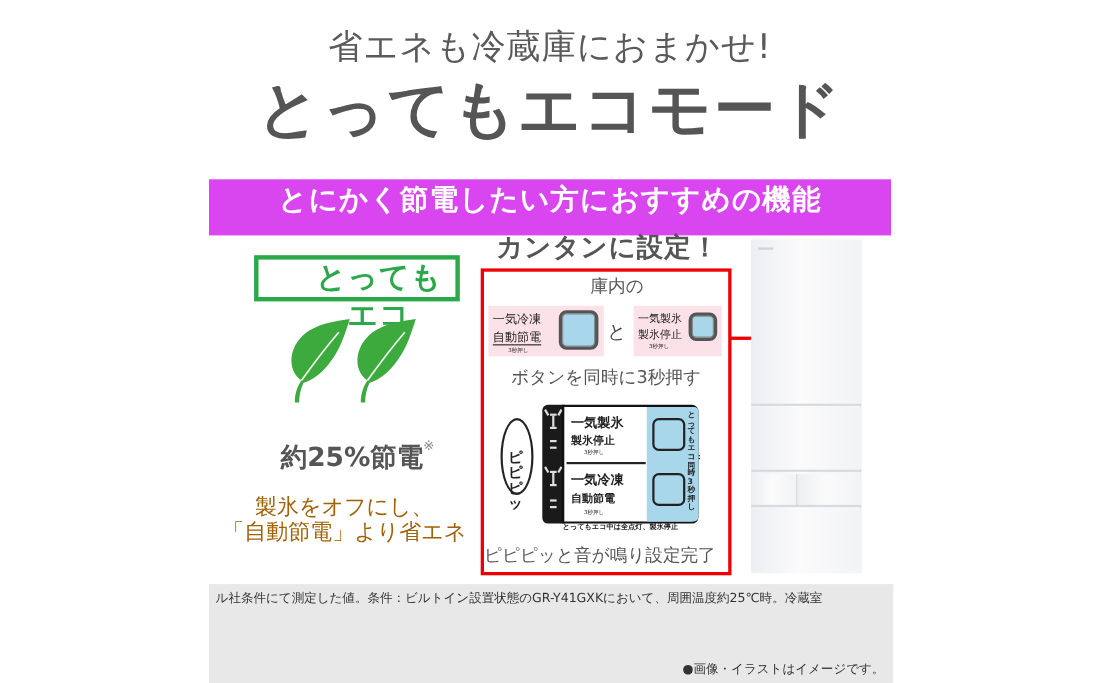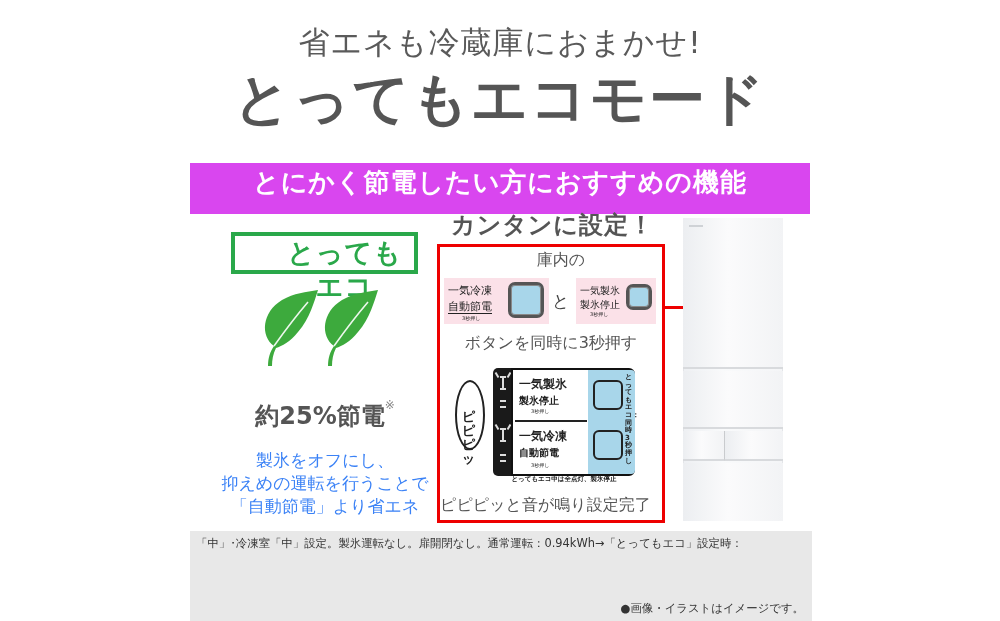--- a/index.html
+++ b/index.html
@@ -12,21 +12,21 @@
 
   .green-banner { left: 190px; top: 163px; width: 620px; height: 51px; background: #d946ef; color: #ffffff; font-size: 26px; font-weight: bold; text-align: center; line-height: 38px; letter-spacing: 1px; }
 
   .eco-badge { left: 231px; top: 232px; width: 187px; height: 42px; border: 4px solid #2aa84a; color: #2aa84a; font-size: 27px; font-weight: bold; text-align: center; line-height: 34px; letter-spacing: 1px; padding-left: 40px; }
 
   .leaves { left: 258px; top: 288px; width: 130px; height: 80px; }
 
   .saving { left: 200px; top: 400px; width: 250px; text-align: center; font-size: 24px; font-weight: bold; color: #555555; }
   .saving sup { font-size: 12px; font-weight: normal; color: #888; vertical-align: top; position: relative; top: -2px; }
 
-  .desc { left: 200px; top: 449px; width: 250px; text-align: center; font-size: 17px; line-height: 23px; color: #3b82f6; }
+  .desc { left: 188px; top: 449px; width: 250px; text-align: center; font-size: 20px; line-height: 23px; color: #a16207; }
 
   .easy-title { left: 440px; top: 209px; width: 225px; text-align: center; font-size: 24px; font-weight: bold; color: #555555; letter-spacing: 1px; }
 
   .red-box { left: 437px; top: 244px; width: 228px; height: 279px; border: 3px solid #ee0000; }
   .connector { left: 664px; top: 306px; width: 58px; height: 3px; background: #ee0000; }
   .dot { left: 714px; top: 300px; width: 15px; height: 15px; border-radius: 50%; background: #ee0000; }
 
   .inside-label { left: 440px; top: 250px; width: 222px; text-align: center; font-size: 16px; color: #555; padding-left: 20px; }
 
   .panel-pink { background: #fbe1e8; }
@@ -85,21 +85,20 @@
     <path d="M16 58 C 26 44, 38 28, 50 14" stroke="#ffffff" stroke-width="1.6" fill="none" opacity="0.9"></path>
   </g>
 </svg>
 
 <div class="abs saving">
   <span>約25%節電</span><sup>※</sup>
 </div>
 
 <div class="abs desc">
   <div>製氷をオフにし、</div>
-  <div>抑えめの運転を行うことで</div>
   <div>「自動節電」より省エネ</div>
 </div>
 
 <div class="abs easy-title">カンタンに設定！</div>
 
 <div class="abs red-box"></div>
 <div class="abs connector"></div>
 <div class="abs dot"></div>
 
 <div class="abs inside-label">庫内の</div>
@@ -167,15 +166,15 @@
   <div class="fr-body"></div>
   <div class="fr-door" style="top:0; height:151px;"></div>
   <div class="fr-logo"></div>
   <div class="fr-door" style="top:153px; height:58px;"></div>
   <div class="fr-door" style="top:213px; width:42px; height:30px; border-right:1px solid #c9cbce;"></div>
   <div class="fr-door" style="top:213px; left:42px; width:58px; height:30px;"></div>
   <div class="fr-door" style="top:245px; height:58px; border-bottom:none;"></div>
 </div>
 
 <div class="abs note">
-  <div class="note-line">「中」･冷凍室「中」設定。製氷運転なし。扉開閉なし。通常運転：0.94kWh→「とってもエコ」設定時：</div>
+  <div class="note-line">ル社条件にて測定した値。条件：ビルトイン設置状態のGR-Y41GXKにおいて、周囲温度約25℃時。冷蔵室</div>
   <div class="note-credit">●画像・イラストはイメージです。</div>
 </div>
 
 </body></html>

